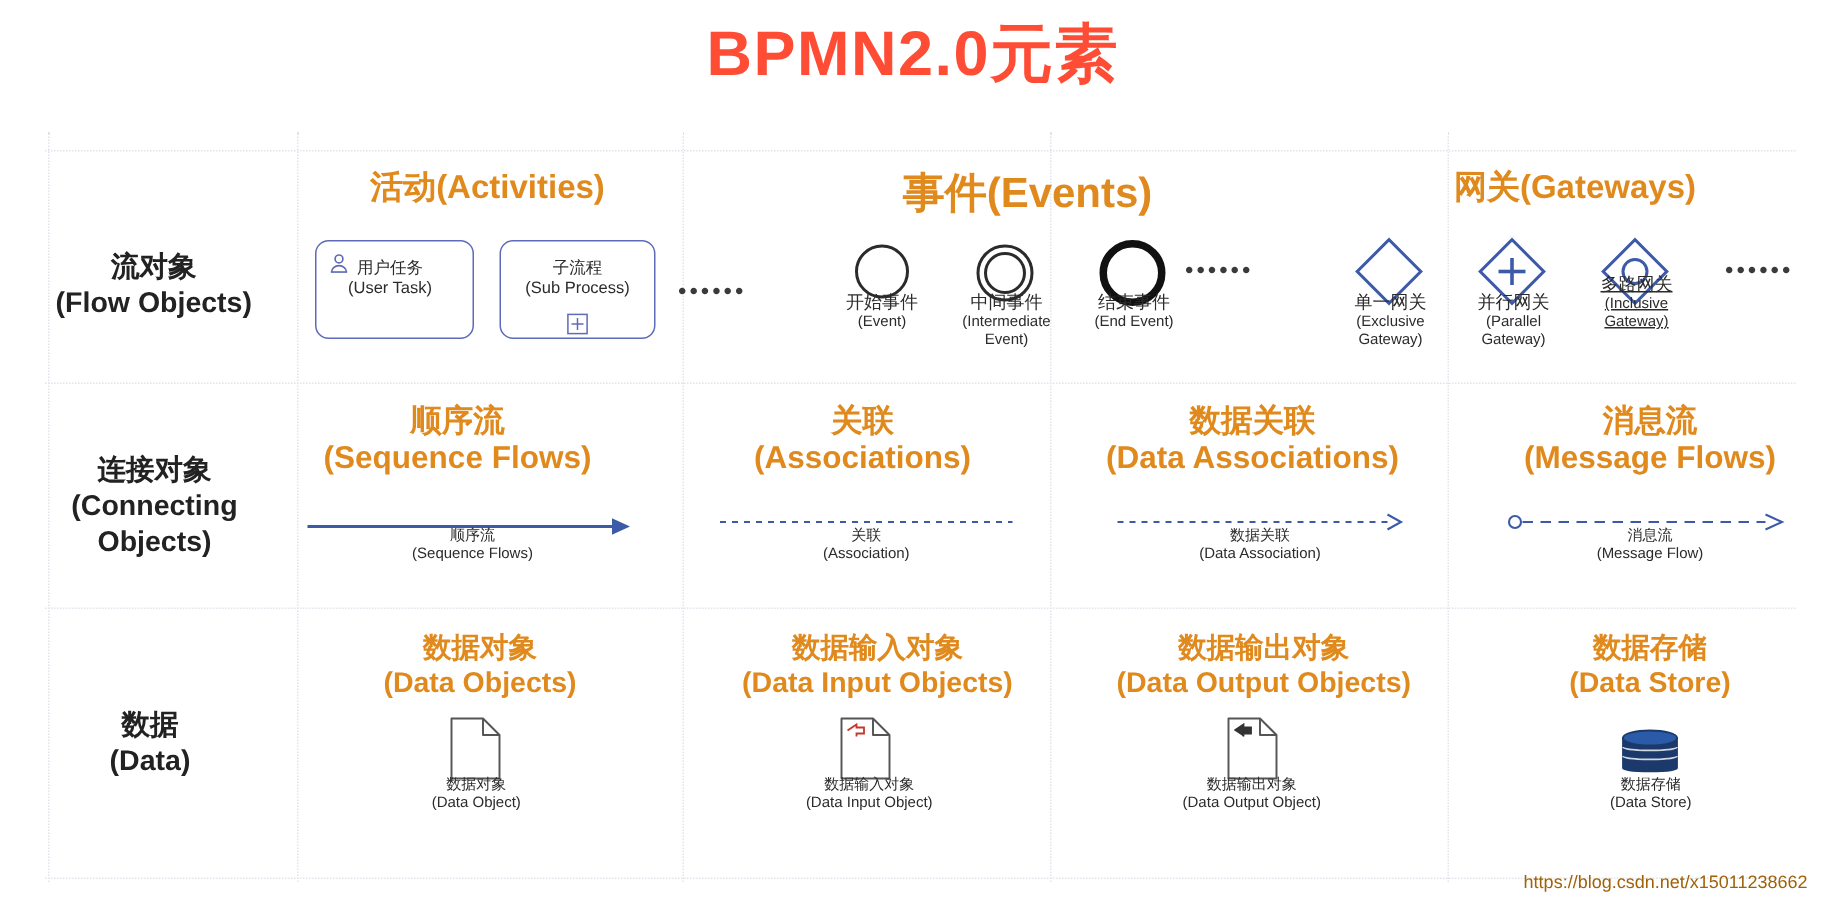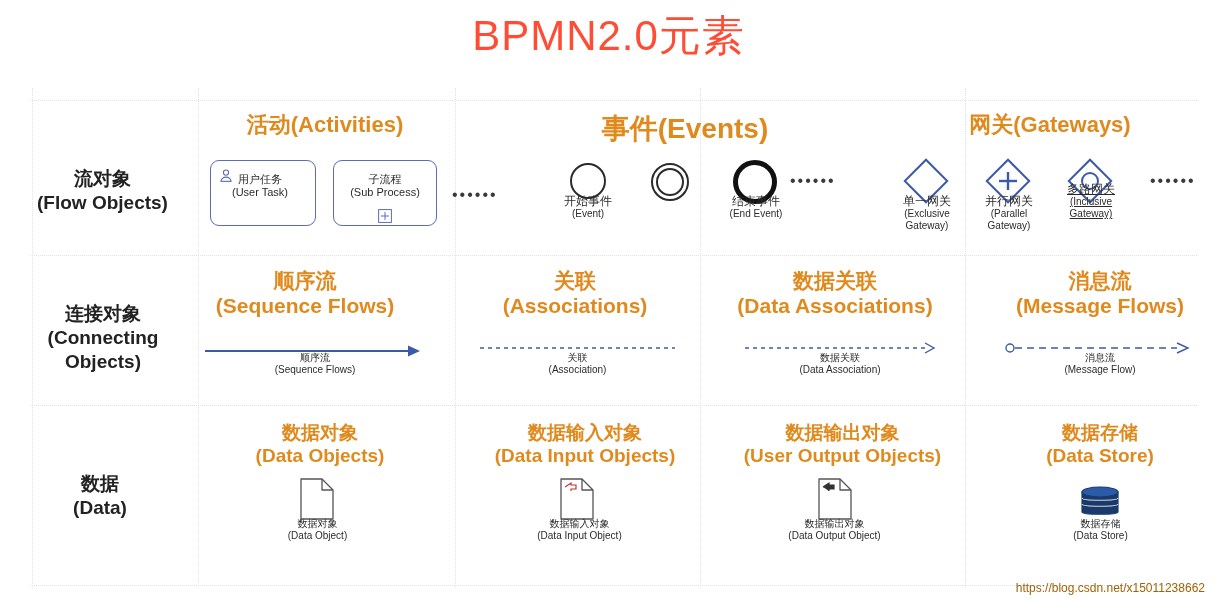--- a/index.html
+++ b/index.html
@@ -33,21 +33,21 @@
     right: 20px;
     border-top: 1px dotted #dfe3ea;
   }
   .title {
     position: absolute;
     top: 8px;
     left: 0;
     width: 100%;
     text-align: center;
     font-size: 42px;
-    font-weight: normal;
+    font-weight: bold;
     color: #ff4d35;
     letter-spacing: 1px;
   }
   .row-label {
     position: absolute;
     text-align: center;
     color: #222;
     font-weight: bold;
     line-height: 1.25;
     margin-top: 24px;
@@ -163,20 +163,24 @@
   <div class="cat-head" style="left:555px; top:112px; width:260px; font-size:28px;">事件(Events)</div>
 
   <div class="circle c-start" style="left:570px; top:163px; width:36px; height:36px;"></div>
   <div class="cap cap-xs" style="left:548px; top:194px; width:80px;">
     <span style="font-size:12px;">开始事件</span><br>
     <span>(Event)</span>
   </div>
 
   <div class="circle c-inter-outer" style="left:651px; top:163px; width:38px; height:38px;"></div>
   <div class="circle c-inter-inner" style="left:656px; top:168px; width:28px; height:28px;"></div>
+  <div class="cap cap-xs" style="left:630px; top:194px; width:82px;">
+    <span style="font-size:12px;">中间事件</span><br>
+    <span>(Intermediate Event)</span>
+  </div>
 
   <div class="circle c-end" style="left:733px; top:160px; width:44px; height:44px;"></div>
   <div class="cap cap-xs" style="left:715px; top:194px; width:82px;">
     <span style="font-size:12px;">结束事件</span><br>
     <span>(End Event)</span>
   </div>
 
   <div class="dots" style="left:790px; top:172px;">••••••</div>
 
   <div class="cat-head" style="left:930px; top:112px; width:240px; font-size:22px;">网关(Gateways)</div>
@@ -290,21 +294,21 @@
     <path d="M22 1 V12 H33" fill="none" stroke="#555" stroke-width="1.3" stroke-linejoin="round"></path>
     <polyline points="5,9 11,5 11,7 16,7 16,11 11,11 11,13" fill="none" stroke="#c0392b" stroke-width="1.2"></polyline>
   </svg>
   <div class="cap cap-xs" style="left:517px; top:518px; width:125px;">
     <span>数据输入对象</span><br>
     <span>(Data Input Object)</span>
   </div>
 
   <div class="cat-head" style="left:725px; top:422px; width:235px; font-size:19px;">
     <span>数据输出对象</span><br>
-    <span>(User Output Objects)</span>
+    <span>(Data Output Objects)</span>
   </div>
   <svg class="abs" style="left:818px; top:478px;" width="34" height="42" viewBox="0 0 34 42">
     <path d="M1 1 H22 L33 12 V41 H1 Z" fill="#fff" stroke="#555" stroke-width="1.3" stroke-linejoin="round"></path>
     <path d="M22 1 V12 H33" fill="none" stroke="#555" stroke-width="1.3" stroke-linejoin="round"></path>
     <polyline points="5,9 11,5 11,7 16,7 16,11 11,11 11,13" fill="#333" stroke="#333" stroke-width="1.2"></polyline>
   </svg>
   <div class="cap cap-xs" style="left:772px; top:518px; width:125px;">
     <span>数据输出对象</span><br>
     <span>(Data Output Object)</span>
   </div>

